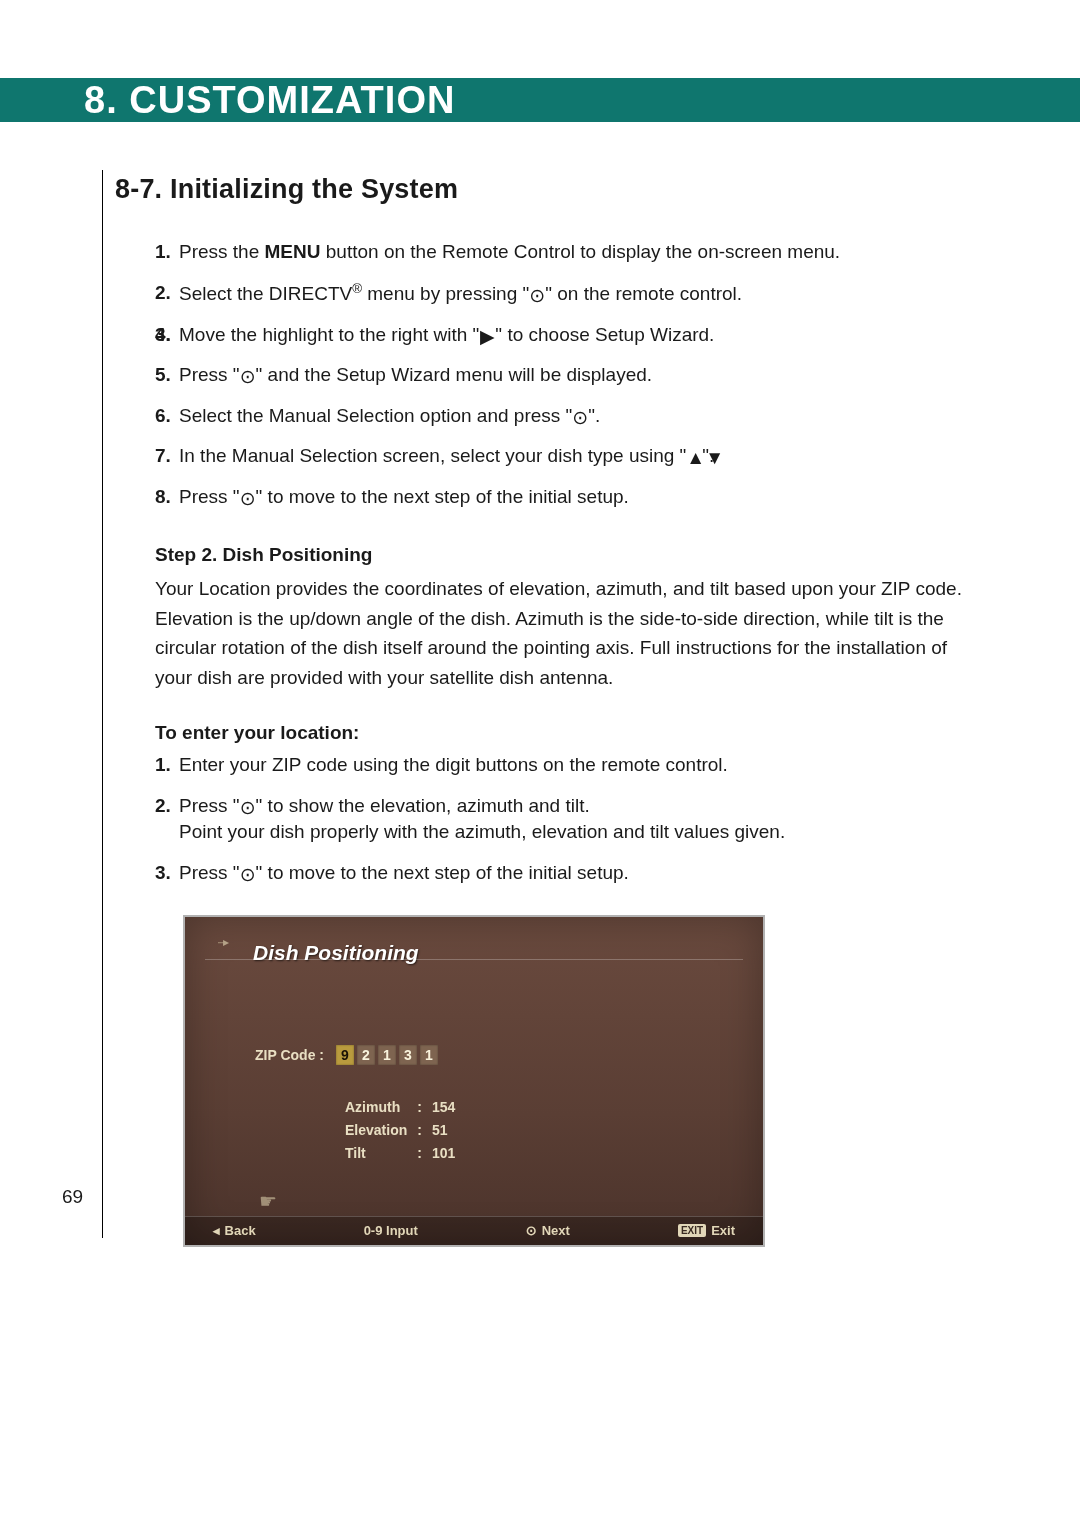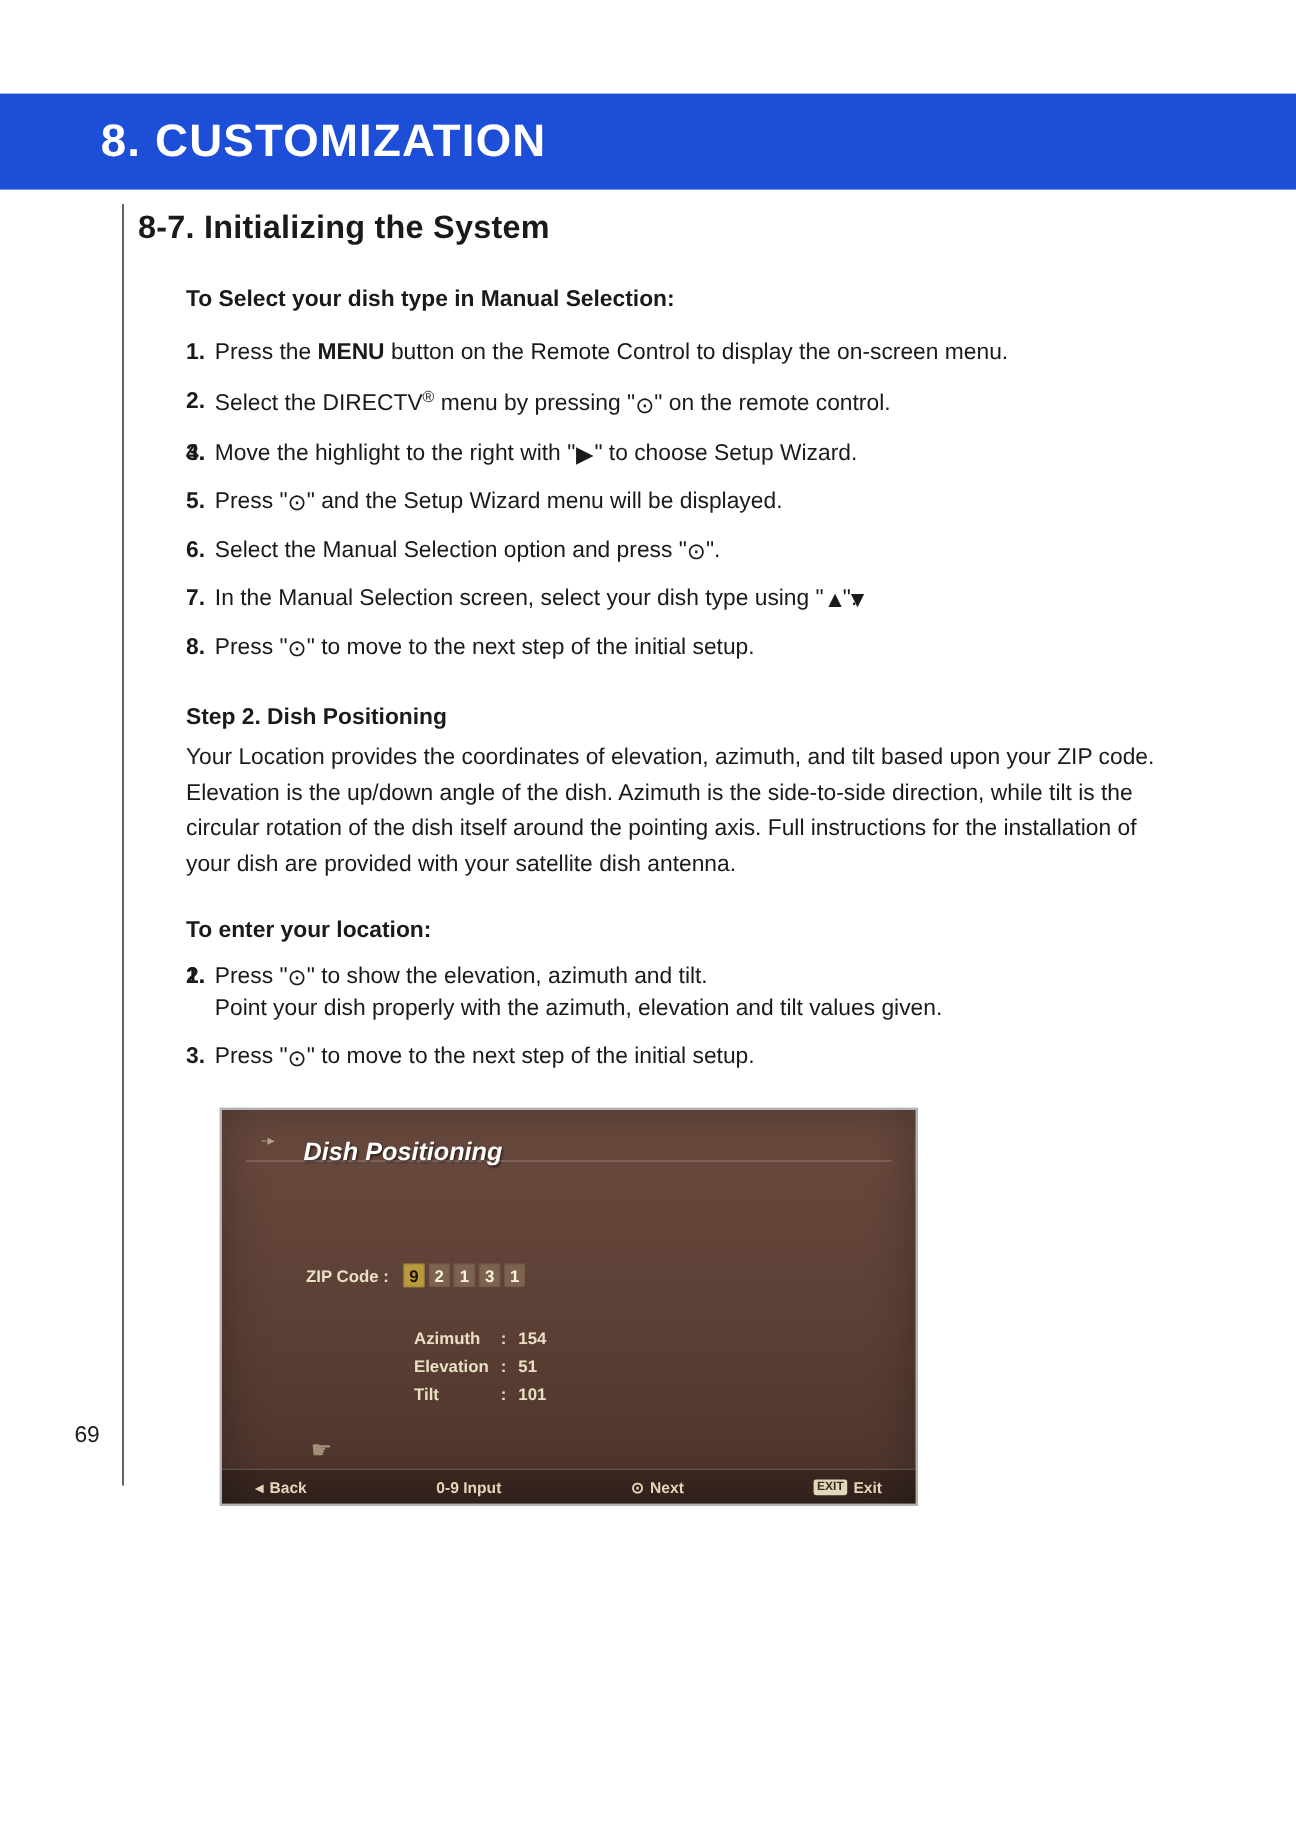--- a/index.html
+++ b/index.html
@@ -14,22 +14,22 @@
     height: 1528px;
     position: relative;
     box-sizing: border-box;
     padding: 0;
   }
   .header-band {
     position: absolute;
     top: 78px;
     left: 0;
     width: 100%;
-    height: 80px;
-    background: #1d4ed8;
+    height: 44px;
+    background: #0f766e;
     color: #fff;
     display: flex;
     align-items: center;
     padding-left: 84px;
     box-sizing: border-box;
   }
   .header-band h1 {
     margin: 0;
     font-size: 38px;
     font-weight: 700;
@@ -237,38 +237,37 @@
 
   <div class="header-band">
     <h1>8. CUSTOMIZATION</h1>
   </div>
 
   <div class="page-rule"></div>
 
   <div class="content">
     <h2 class="section-title">8-7. Initializing the System</h2>
 
-    <div class="sub-bold">To Select your dish type in Manual Selection:</div>
     <ol class="steps" id="steps-manual">
         <li><span class="num">1.</span><span>Press the <strong>MENU</strong> button on the Remote Control to display the on-screen menu.</span></li>
         <li><span class="num">2.</span><span>Select the DIRECTV<span class="sup">®</span> menu by pressing "<span class="icon-inline">⊙</span>" on the remote control.</span></li>
         <li><span class="num">3.</span></li>
         <li><span class="num">4.</span><span>Move the highlight to the right with "<span class="icon-inline">▶</span>" to choose Setup Wizard.</span></li>
         <li><span class="num">5.</span><span>Press "<span class="icon-inline">⊙</span>" and the Setup Wizard menu will be displayed.</span></li>
         <li><span class="num">6.</span><span>Select the Manual Selection option and press "<span class="icon-inline">⊙</span>".</span></li>
         <li><span class="num">7.</span><span>In the Manual Selection screen, select your dish type using "<span class="icon-inline">▲▼</span>".</span></li>
         <li><span class="num">8.</span><span>Press "<span class="icon-inline">⊙</span>" to move to the next step of the initial setup.</span></li>
       </ol>
 
     <div class="body-para-title">Step 2. Dish Positioning</div>
     <div class="body-para">Your Location provides the coordinates of elevation, azimuth, and tilt based upon your ZIP code. Elevation is the up/down angle of the dish. Azimuth is the side-to-side direction, while tilt is the circular rotation of the dish itself around the pointing axis. Full instructions for the installation of your dish are provided with your satellite dish antenna.</div>
 
     <div class="body-para-title" style="margin-top:30px">To enter your location:</div>
     <ol class="steps" id="steps-location">
-        <li><span class="num">1.</span></li>
+        <li><span class="num">1.</span><span>Enter your ZIP code using the digit buttons on the remote control.</span></li>
         <li><span class="num">2.</span><span>Press "<span class="icon-inline">⊙</span>" to show the elevation, azimuth and tilt.</span><br><span class="cont">Point your dish properly with the azimuth, elevation and tilt values given.</span></li>
         <li><span class="num">3.</span><span>Press "<span class="icon-inline">⊙</span>" to move to the next step of the initial setup.</span></li>
       </ol>
 
     <div class="tvshot">
       <span class="tv-title-arrows">···▸</span>
       <div class="tv-title">Dish Positioning</div>
       <div class="tv-hr"></div>
 
       <div class="zip-row">

